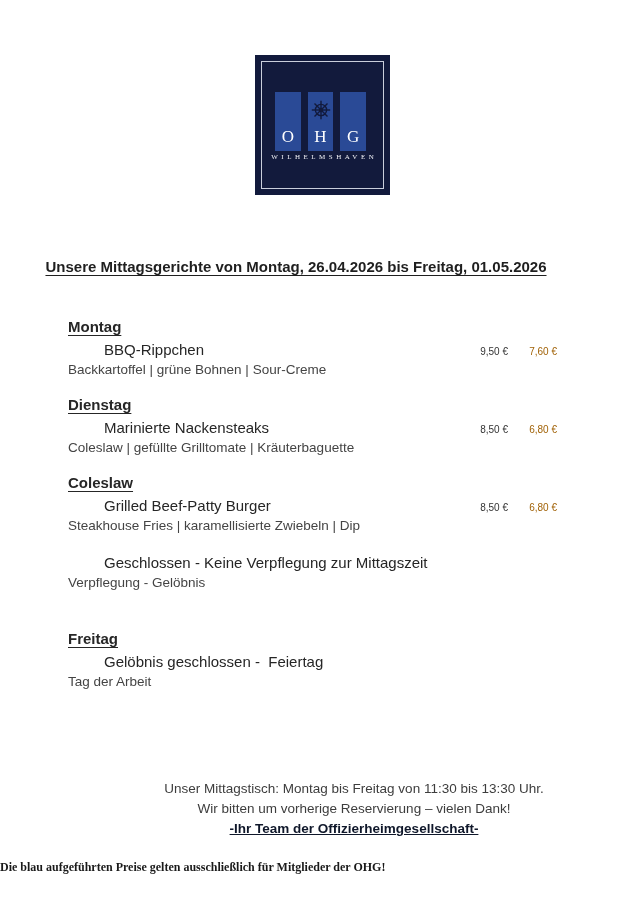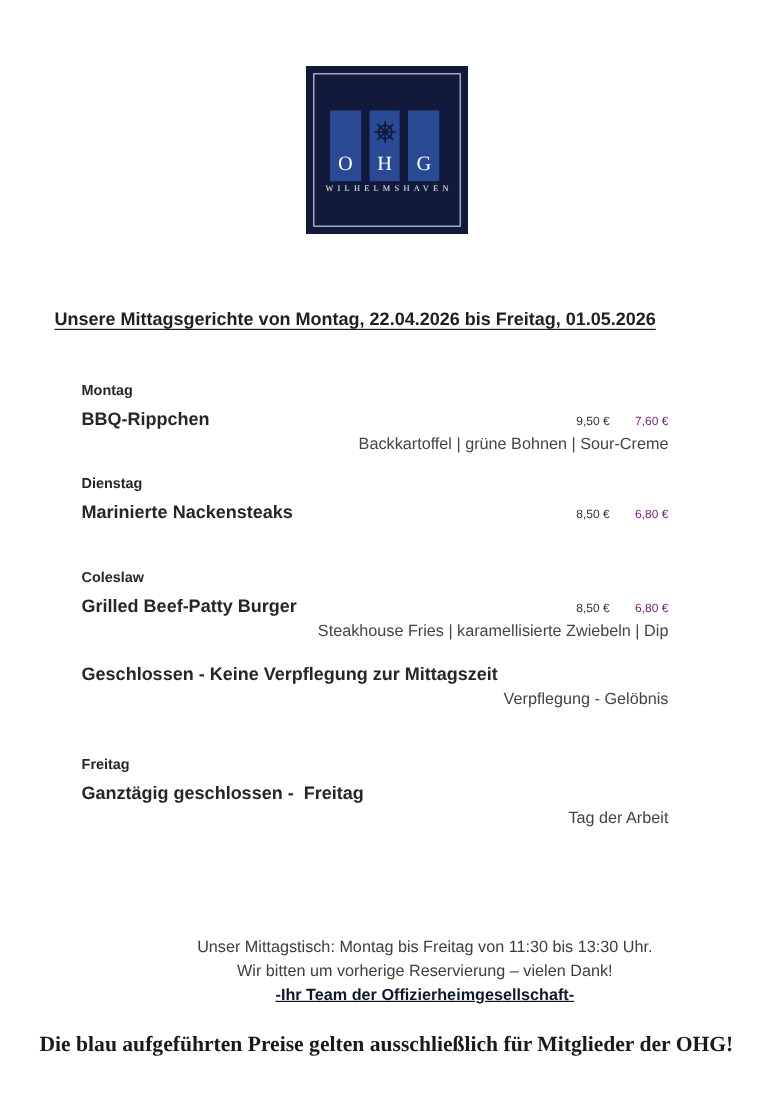--- a/index.html
+++ b/index.html
@@ -82,71 +82,72 @@
 
   
   .menu-days {
     position: absolute;
     left: 68px; top: 318px;
     width: 489px;
   }
   .day { height: 60px; margin-bottom: 18px; }
   .day-name {
     height: 21px;
-    font-size: 12px;
+    font-size: 15px;
     font-weight: bold;
     color: #262626;
+    text-decoration: underline;
     text-underline-offset: 3px;
     text-decoration-thickness: 1px;
   }
   .dish-row {
     height: 20px;
     display: flex;
     align-items: baseline;
     padding-top: 2px;
   }
   .dish-name {
     flex: 1;
     font-size: 15px;
-    font-weight: bold;
+    font-weight: normal;
     color: #262626;
     white-space: pre-wrap;
+    margin-left: 36px;
   }
   .price { font-size: 10px; text-align: right; }
   .price-regular { min-width: 60px; color: #333333; }
-  .price-member { width: 49px; color: #701a75; }
+  .price-member { width: 49px; color: #a16207; }
   .dish-desc {
     height: 19px;
     padding-top: 1px;
     font-size: 13.5px;
     color: #444444;
-    text-align: right;
   }
 
   
   .footer {
     position: absolute;
     left: 0; top: 779px;
     width: 644px;
     text-align: center;
     font-size: 13.5px;
     line-height: 20px;
     color: #3d3d3d;
     margin-left: 32px;
   }
   .footer-line-bold { font-weight: bold; color: #0f172a; text-decoration: underline; }
 
   
   .member-notice {
     position: absolute;
     left: 0; top: 860px;
     width: 644px;
-    text-align: center;
+    text-align: left;
     font-family: "Liberation Serif", serif;
-    font-size: 18px;
+    font-size: 12px;
     font-weight: bold;
     color: #1a1a1a;
   }
 </style>
 </head>
 <body>
 
 <div class="page">
 
   <div class="logo">
@@ -167,40 +168,41 @@
       <circle cx="10" cy="10" r="2.2" fill="#121a3c"></circle>
     </svg>
     <div class="logo-letters">
       <span class="logo-letter">O</span>
       <span class="logo-letter">H</span>
       <span class="logo-letter">G</span>
     </div>
     <div class="logo-subtitle">WILHELMSHAVEN</div>
   </div>
 
-  <div class="menu-title">Unsere Mittagsgerichte von Montag, 22.04.2026 bis Freitag, 01.05.2026</div>
+  <div class="menu-title">Unsere Mittagsgerichte von Montag, 26.04.2026 bis Freitag, 01.05.2026</div>
 
   <div class="menu-days">
     <section class="day">
       <div class="day-name">Montag</div>
       <div class="dish-row">
         <span class="dish-name">BBQ-Rippchen</span>
         <span class="price price-regular">9,50 €</span>
         <span class="price price-member">7,60 €</span>
       </div>
       <div class="dish-desc">Backkartoffel | grüne Bohnen | Sour-Creme</div>
     </section>
 
     <section class="day">
       <div class="day-name">Dienstag</div>
       <div class="dish-row">
         <span class="dish-name">Marinierte Nackensteaks</span>
         <span class="price price-regular">8,50 €</span>
         <span class="price price-member">6,80 €</span>
       </div>
+      <div class="dish-desc">Coleslaw | gefüllte Grilltomate | Kräuterbaguette</div>
     </section>
 
     <section class="day">
       <div class="day-name">Coleslaw</div>
       <div class="dish-row">
         <span class="dish-name">Grilled Beef-Patty Burger</span>
         <span class="price price-regular">8,50 €</span>
         <span class="price price-member">6,80 €</span>
       </div>
       <div class="dish-desc">Steakhouse Fries | karamellisierte Zwiebeln | Dip</div>
@@ -211,21 +213,21 @@
         <span class="dish-name">Geschlossen - Keine Verpflegung zur Mittagszeit</span>
         <span class="price price-regular"></span>
         <span class="price price-member"></span>
       </div>
       <div class="dish-desc">Verpflegung - Gelöbnis</div>
     </section>
 
     <section class="day">
       <div class="day-name">Freitag</div>
       <div class="dish-row">
-        <span class="dish-name">Ganztägig geschlossen -  Freitag</span>
+        <span class="dish-name">Gelöbnis geschlossen -  Feiertag</span>
         <span class="price price-regular"></span>
         <span class="price price-member"></span>
       </div>
       <div class="dish-desc">Tag der Arbeit</div>
     </section>
   </div>
 
   <div class="footer">
     <div>Unser Mittagstisch: Montag bis Freitag von 11:30 bis 13:30 Uhr.</div>
     <div>Wir bitten um vorherige Reservierung – vielen Dank!</div>

